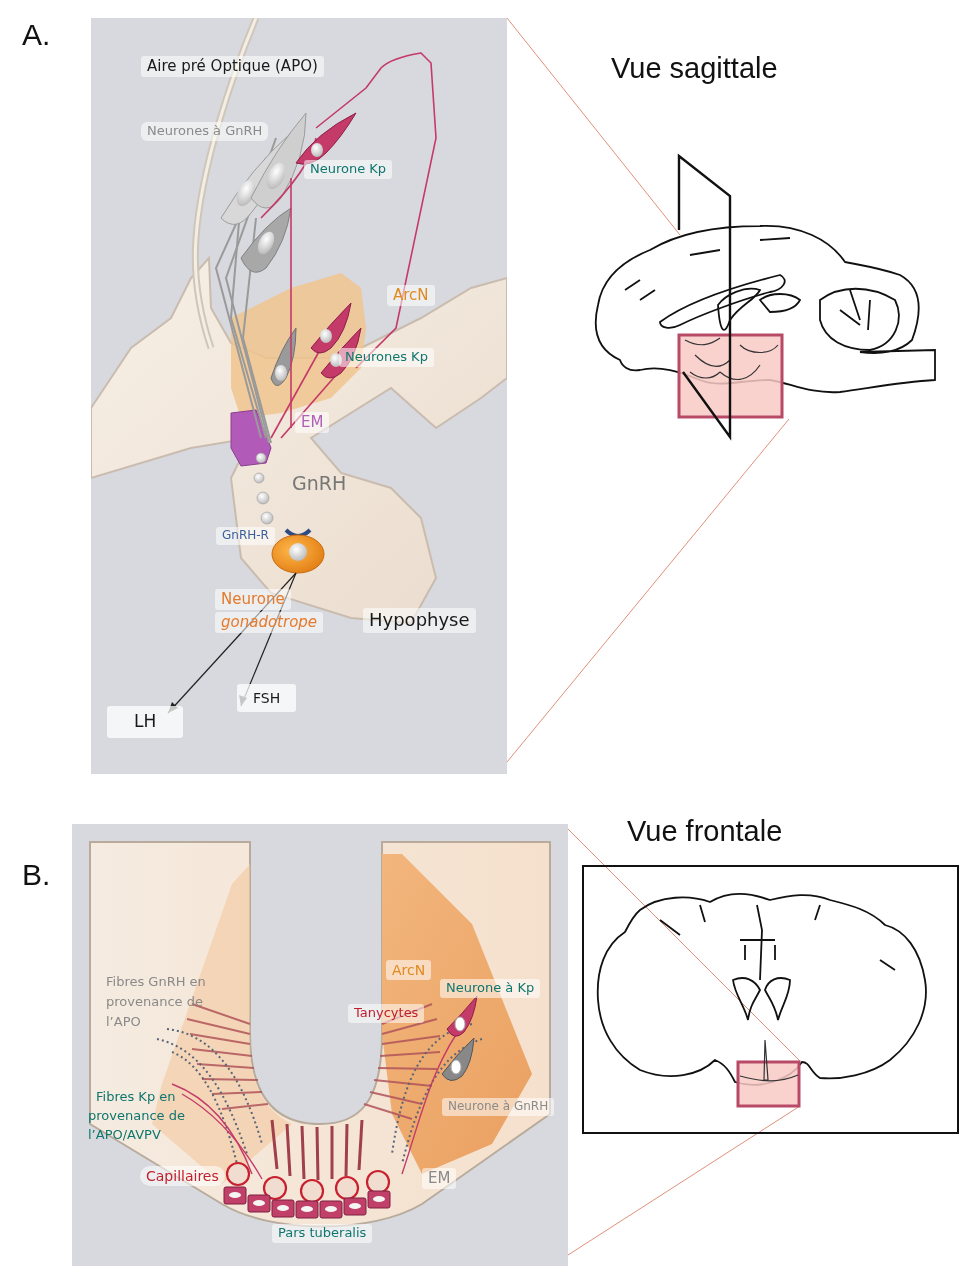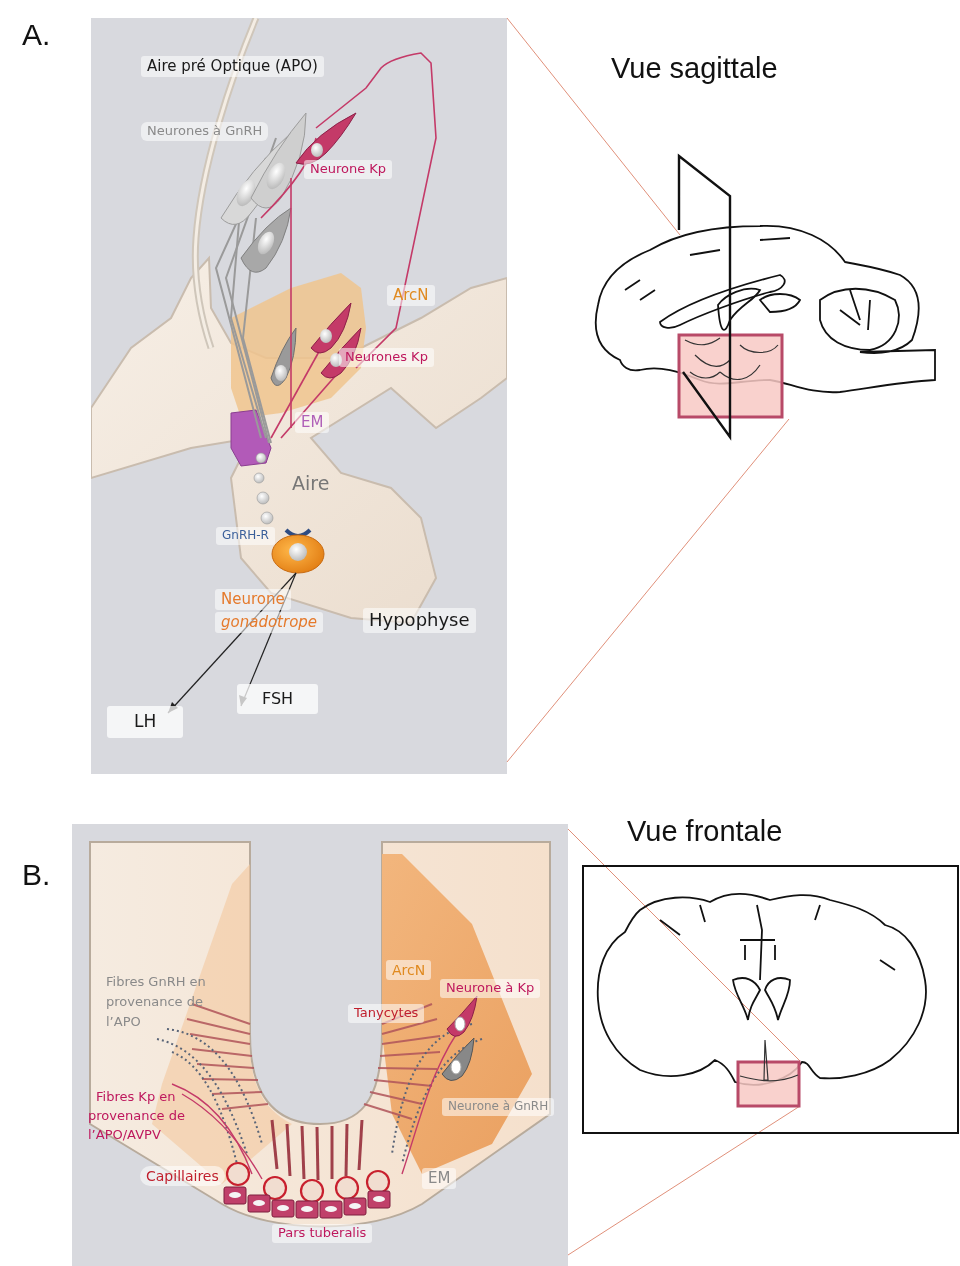--- a/index.html
+++ b/index.html
@@ -4,21 +4,21 @@
 <style>
   html, body { margin:0; padding:0; background:#ffffff; }
   body { width:960px; height:1266px; position:relative; overflow:hidden; font-family:"DejaVu Sans", sans-serif; }
   .abs { position:absolute; }
   .panel-letter { font-family:"Liberation Sans", sans-serif; font-size:30px; color:#111; }
   .view-title { font-family:"Liberation Sans", sans-serif; font-size:29px; color:#111; }
   svg { position:absolute; left:0; top:0; }
   .lbl { position:absolute; white-space:nowrap; padding:2px 6px; background:rgba(255,255,255,0.55); border-radius:3px; line-height:1.15; }
   .lbl-dark { color:#1a1a1a; }
   .lbl-grey { color:#8a8a8a; }
-  .lbl-kp { color:#be185d; }
+  .lbl-kp { color:#0f766e; }
   .lbl-orange { color:#e08a20; }
   .lbl-purple { color:#b060b8; }
   .lbl-blue { color:#3a5f9a; }
   .lbl-red { color:#c0202e; }
   .lbl-cellorange { color:#e57a2c; }
 </style>
 </head>
 <body>
 
 <div class="abs panel-letter" style="left:22px;top:18px;">A.</div>
@@ -101,27 +101,27 @@
     <polygon points="77,695 81,684 87,690" fill="#222"></polygon>
     <polygon points="150,688 148,677 156,680" fill="#222"></polygon>
   </svg>
 
   <span class="lbl lbl-dark" style="left:50px;top:38px;font-size:15px;">Aire pré Optique (APO)</span>
   <span class="lbl lbl-grey" style="left:50px;top:104px;font-size:13px;border-radius:6px;">Neurones à GnRH</span>
   <span class="lbl lbl-kp" style="left:213px;top:142px;font-size:13px;">Neurone Kp</span>
   <span class="lbl lbl-orange" style="left:296px;top:267px;font-size:15px;">ArcN</span>
   <span class="lbl lbl-kp" style="left:248px;top:330px;font-size:13px;">Neurones Kp</span>
   <span class="lbl lbl-purple" style="left:204px;top:394px;font-size:15px;">EM</span>
-  <span class="lbl" style="left:195px;top:453px;font-size:19px;color:#777;background:transparent;">Aire</span>
+  <span class="lbl" style="left:195px;top:453px;font-size:19px;color:#777;background:transparent;">GnRH</span>
   <span class="lbl lbl-blue" style="left:125px;top:509px;font-size:12px;">GnRH-R</span>
   <span class="lbl lbl-cellorange" style="left:124px;top:571px;font-size:15px;">Neurone</span>
   <span class="lbl lbl-cellorange" style="left:124px;top:594px;font-size:15px;font-style:italic;">gonadotrope</span>
   <span class="lbl lbl-dark" style="left:272px;top:590px;font-size:18px;">Hypophyse</span>
   <span class="lbl lbl-dark" style="left:16px;top:688px;font-size:17px;background:rgba(255,255,255,0.75);padding:6px 27px;">LH</span>
-  <span class="lbl lbl-dark" style="left:146px;top:666px;font-size:16px;background:rgba(255,255,255,0.75);padding:6px 25px;">FSH</span>
+  <span class="lbl lbl-dark" style="left:146px;top:666px;font-size:14px;background:rgba(255,255,255,0.75);padding:6px 16px;">FSH</span>
 </div>
 
 <div class="abs view-title" style="left:611px;top:52px;">Vue sagittale</div>
 
 <svg width="960" height="1266" viewBox="0 0 960 1266" style="pointer-events:none;">
 
   <line x1="507" y1="18" x2="680" y2="235" stroke="#e0907a" stroke-width="1"></line>
   <line x1="507" y1="762" x2="789" y2="419" stroke="#e0907a" stroke-width="1"></line>
 
   <g fill="none" stroke="#111" stroke-width="1.8">

